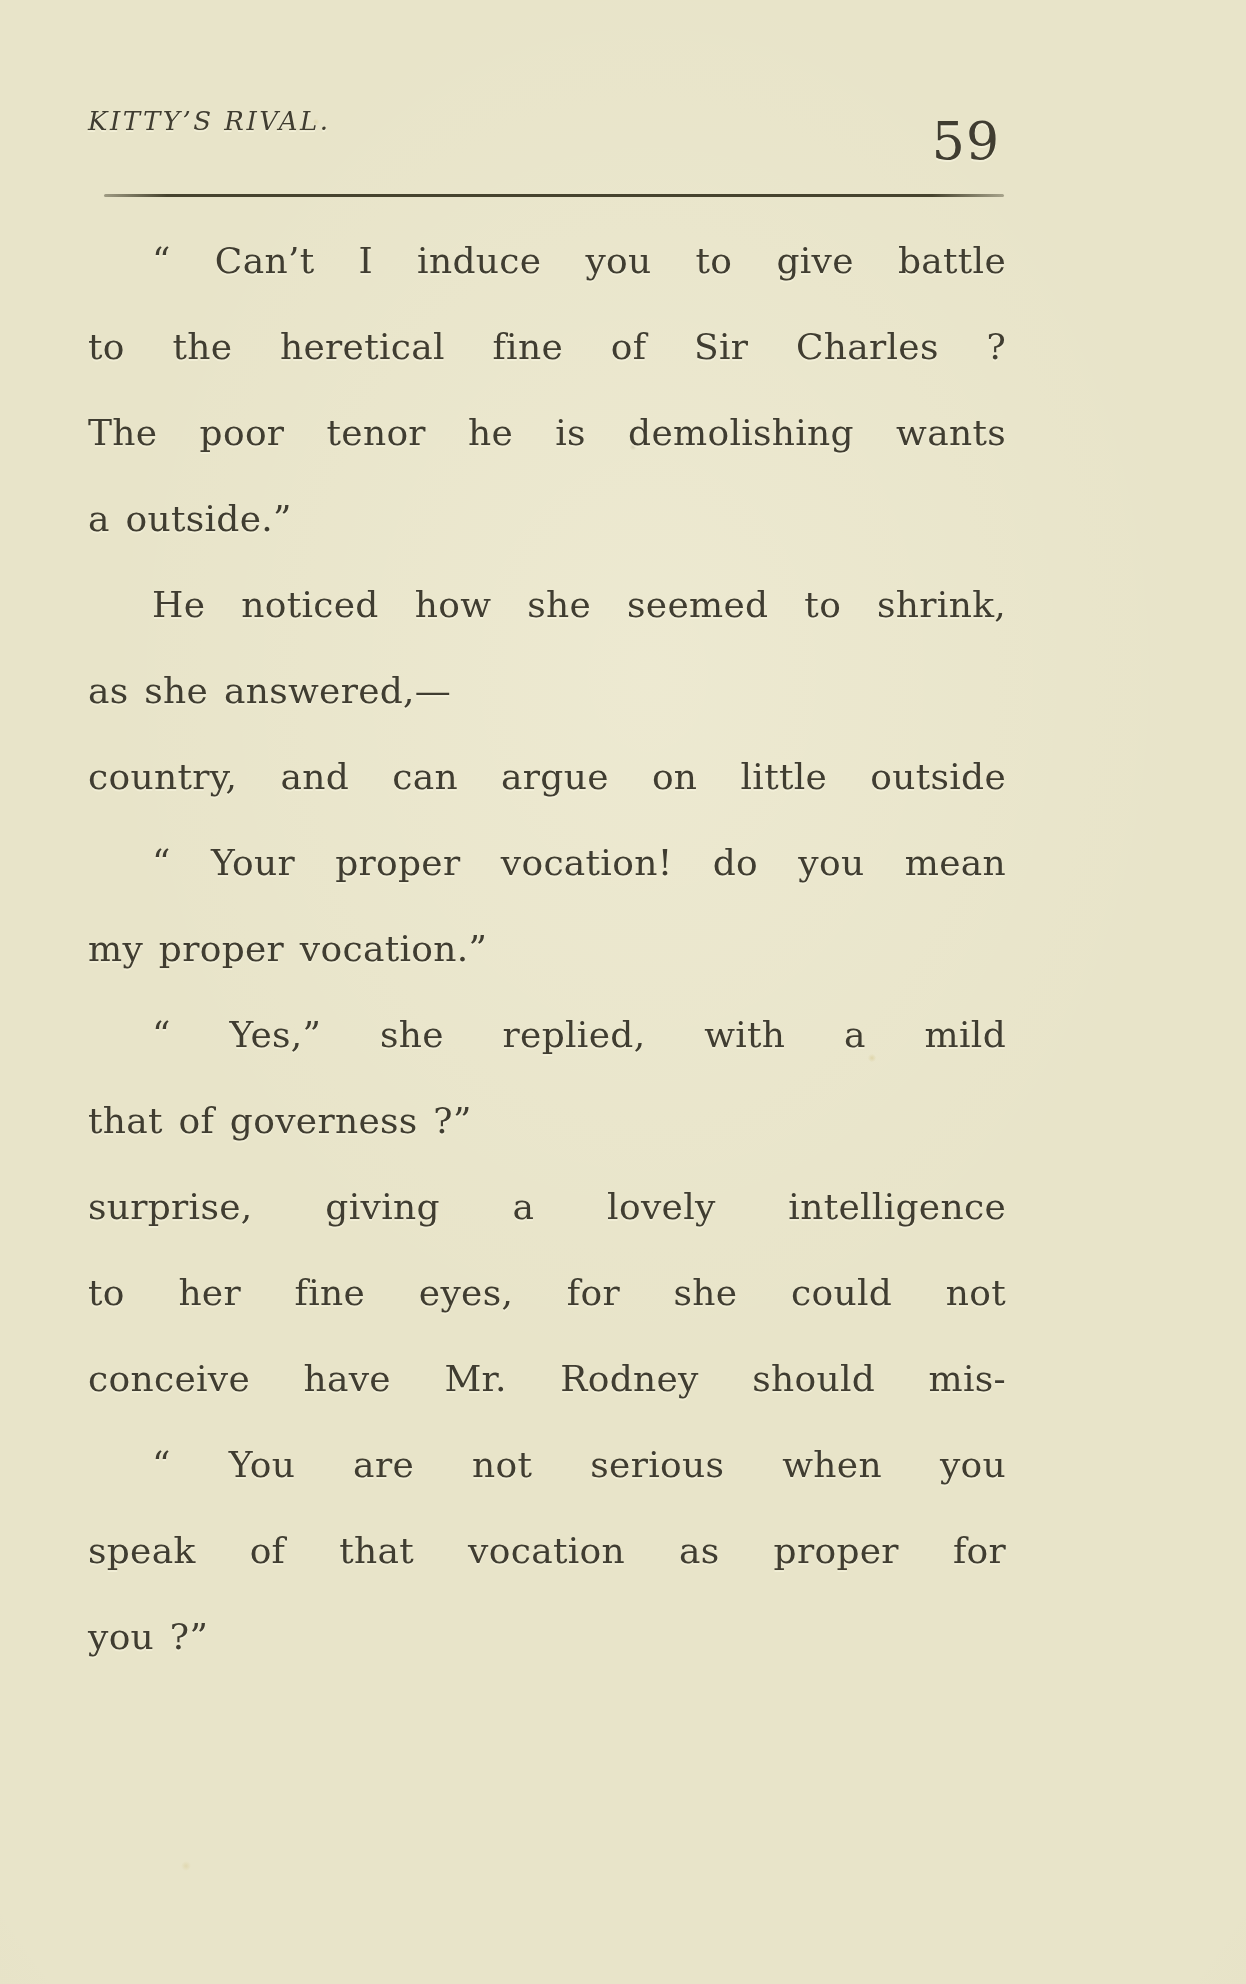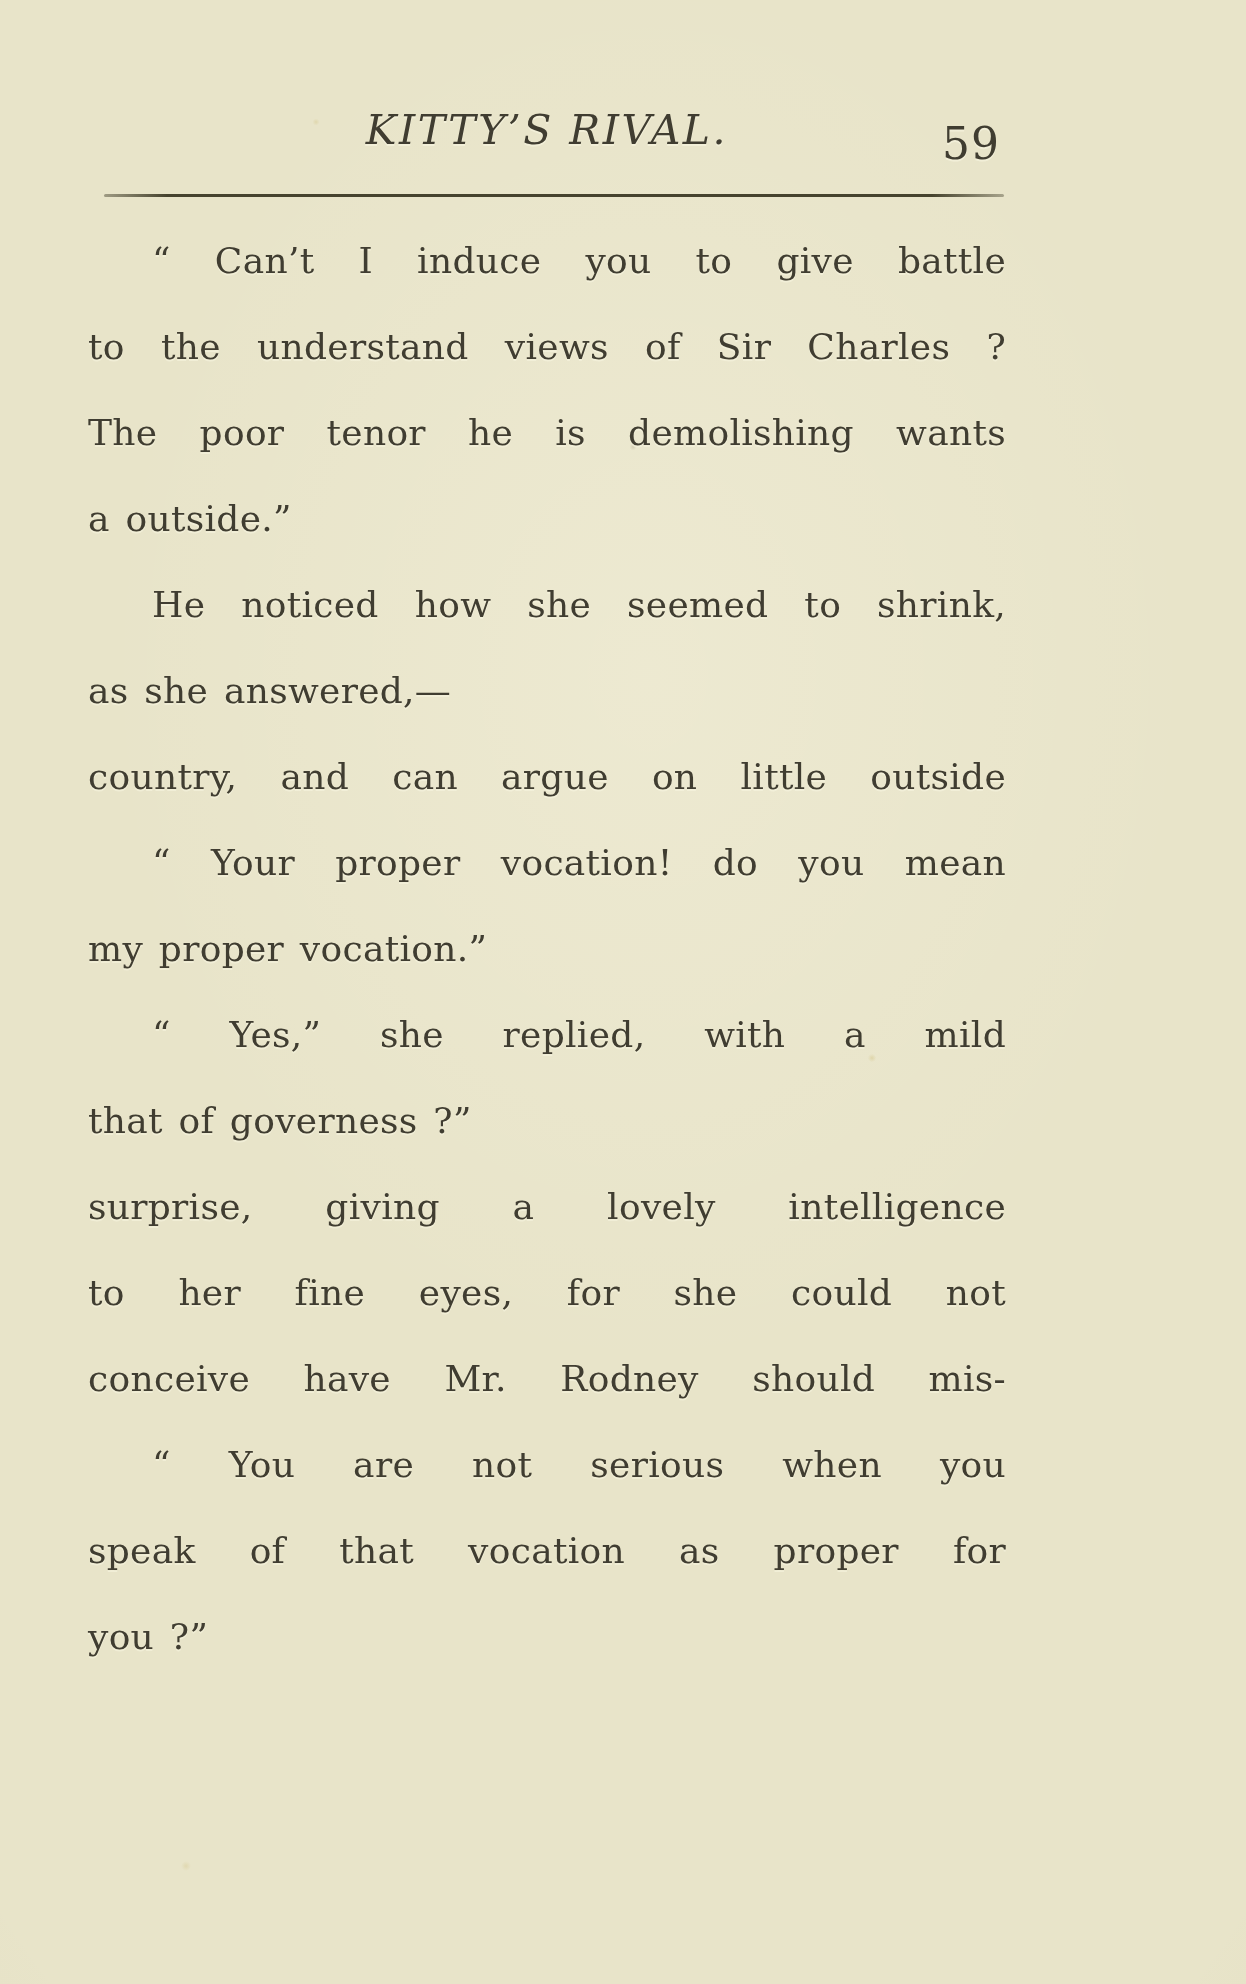--- a/index.html
+++ b/index.html
@@ -32,31 +32,31 @@
     top: 106px;
     width: 918px;
     height: 64px;
     color: var(--ink, #403d31);
   }
   .header-title {
     position: absolute;
     left: 0;
     right: 0;
     top: 0;
-    text-align: center;
+    text-align: left;
     font-style: italic;
-    font-size: 41px;
+    font-size: 26px;
     letter-spacing: 2.5px;
     text-shadow: 0 2px 0 rgba(250,247,228,0.55);
   }
   .header-pagenum {
     position: absolute;
     right: 6px;
-    top: 12px;
-    font-size: 44px;
+    top: 5px;
+    font-size: 52px;
     letter-spacing: 1px;
     text-shadow: 0 2px 0 rgba(250,247,228,0.55);
   }
   .header-rule {
     position: absolute;
     left: 104px;
     top: 194px;
     width: 900px;
     height: 3px;
     border-radius: 2px;
@@ -101,21 +101,21 @@
   <div class="running-header">
     <div class="header-title">KITTY’S RIVAL.</div>
     <div class="header-pagenum">59</div>
   </div>
 
   <div class="header-rule"></div>
 
   <div class="text-block">
 
     <div class="line just indent">“ Can’t I induce you to give battle</div>
-    <div class="line just">to the understand views of Sir Charles ?</div>
+    <div class="line just">to the heretical fine of Sir Charles ?</div>
     <div class="line just">The poor tenor he is demolishing wants</div>
     <div class="line para-end">a outside.”</div>
 
     <div class="line just indent">He noticed how she seemed to shrink,</div>
     <div class="line para-end">as she answered,—</div>
 
     <div class="line just">country, and can argue on little outside</div>
     <div class="line just indent">“ Your proper vocation! do you mean</div>
 
     <div class="line para-end">my proper vocation.”</div>

